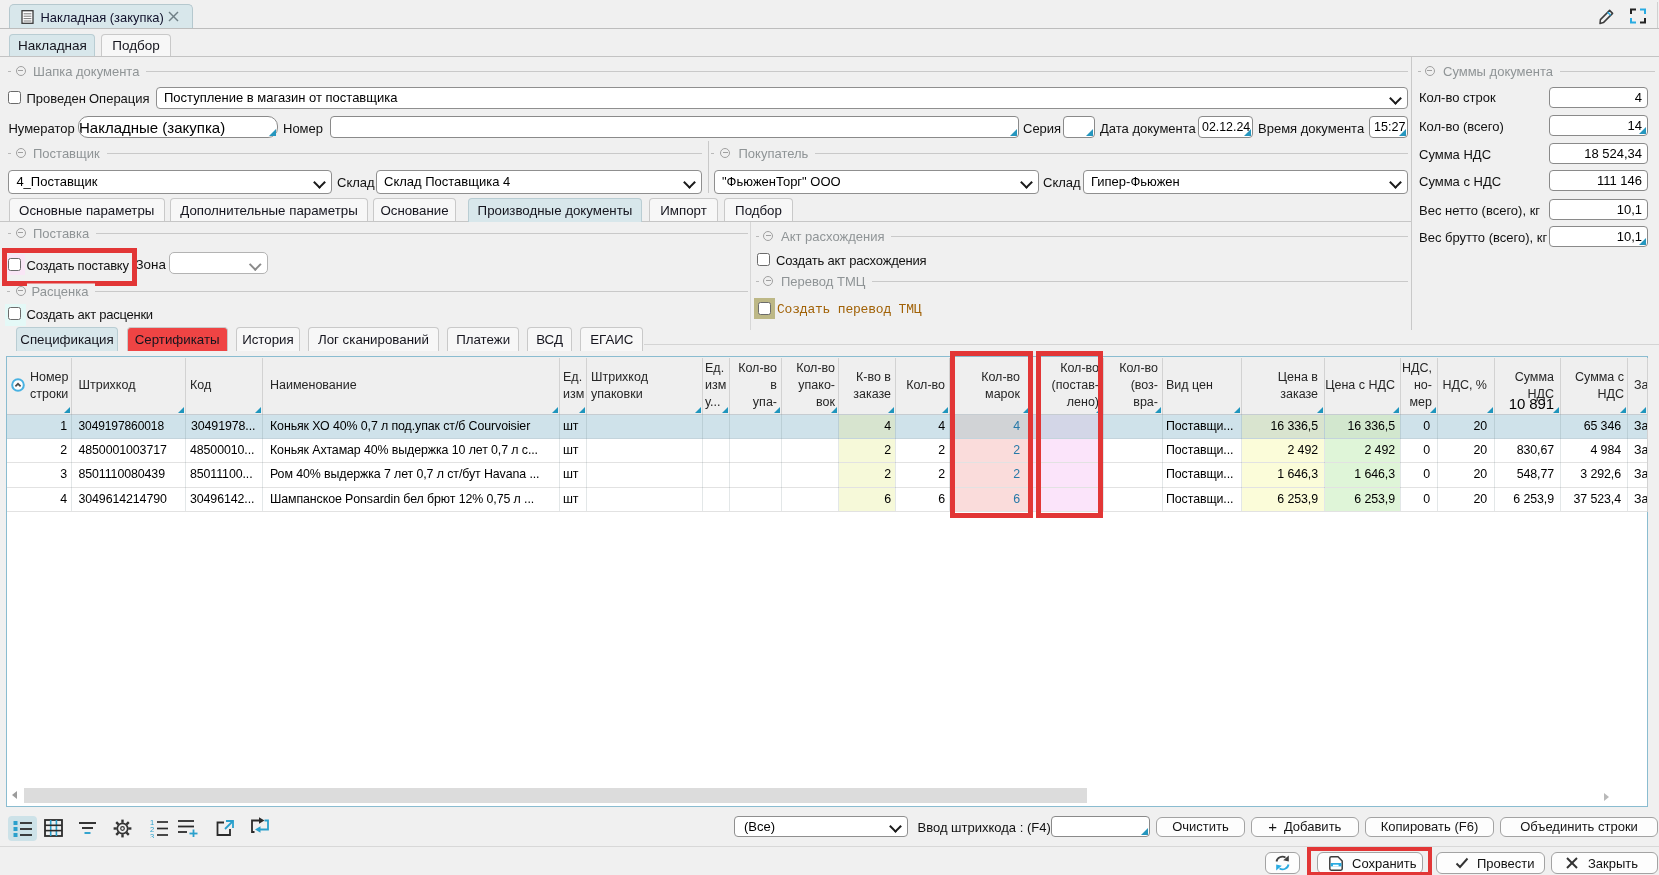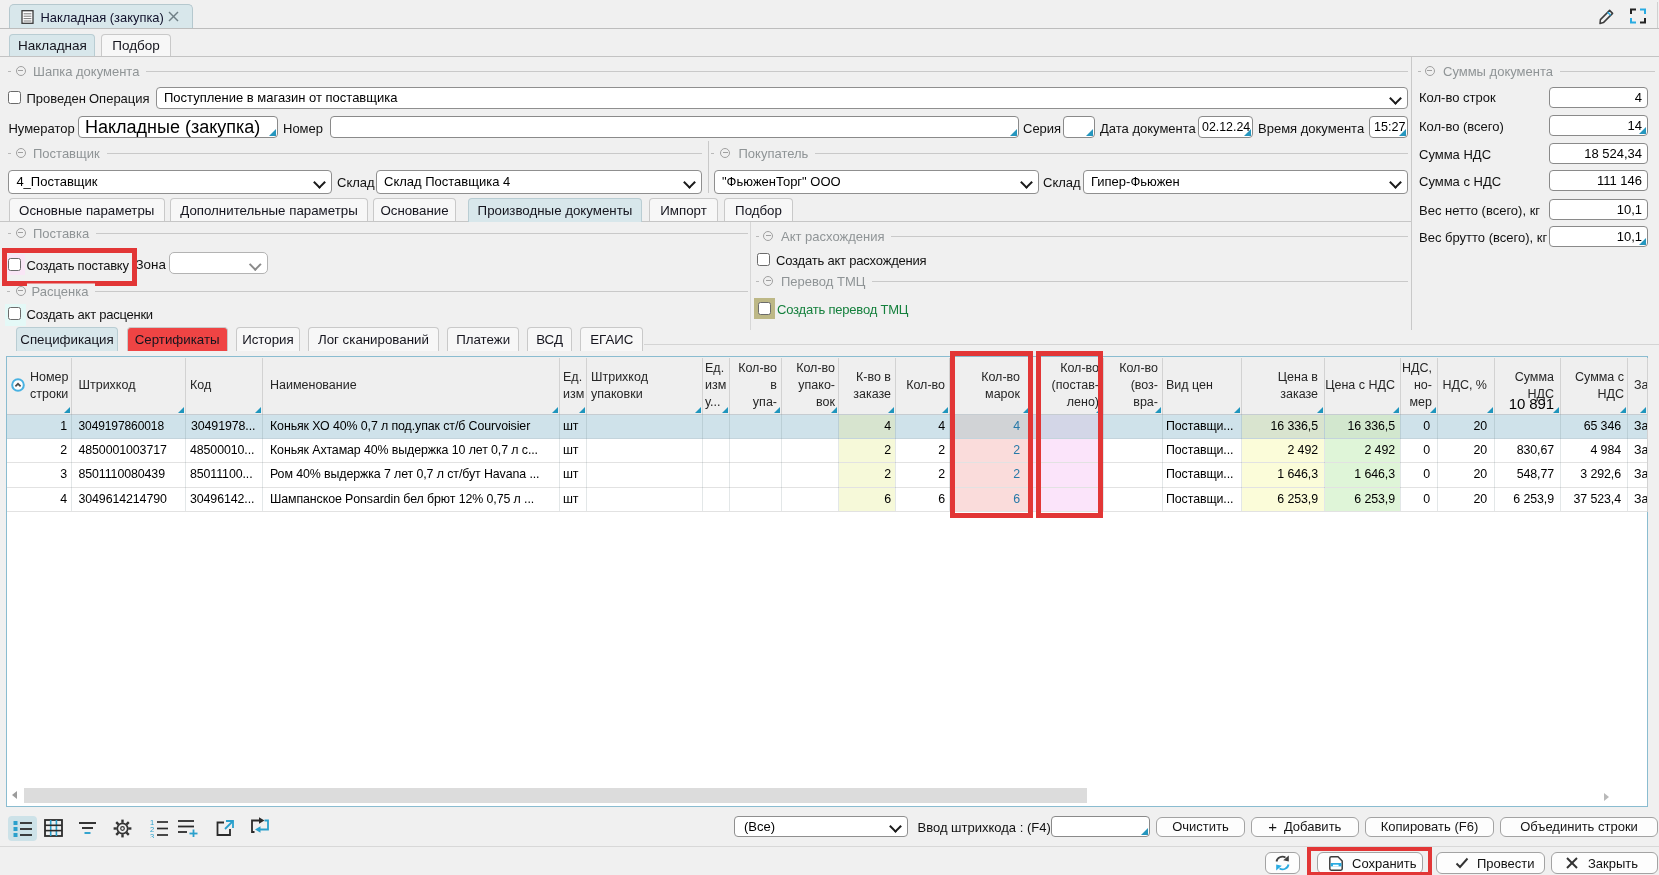--- a/index.html
+++ b/index.html
@@ -40,21 +40,21 @@
       <div style="margin:3.2px auto 0;width:5px;height:1.2px;background:#a0a0a0;"></div>
     </div>
 <div style="position:absolute;left:7.5px;top:90.5px;width:13px;height:13px;background:#fff;border:1.6px solid #6b6b6b;border-radius:2.5px;box-sizing:border-box;"></div>
 <div style="position:absolute;left:26.5px;top:97.5px;transform:translateY(-50%);font-size:13px;color:#111;font-weight:normal;white-space:nowrap;">Проведен</div>
 <div style="position:absolute;left:89px;top:97.5px;transform:translateY(-50%);font-size:13px;color:#111;font-weight:normal;white-space:nowrap;">Операция</div>
 <div style="position:absolute;left:156px;top:87px;width:1252px;height:21.5px;background:#fff;border:1px solid #8f8f8f;border-radius:4px;box-sizing:border-box;display:flex;align-items:center;padding:0 7px;font-size:13px;color:#000;white-space:nowrap;overflow:hidden;">Поступление в магазин от поставщика</div>
 <div style="position:absolute;left:1390px;top:94.0px;width:10px;height:10px;">
       <div style="width:7px;height:7px;border-right:2px solid #1a1a1a;border-bottom:2px solid #1a1a1a;transform:rotate(45deg);margin-left:1px;"></div>
     </div>
 <div style="position:absolute;left:8.4px;top:127.5px;transform:translateY(-50%);font-size:13px;color:#111;font-weight:normal;white-space:nowrap;">Нумератор</div>
-<div style="position:absolute;left:78px;top:116px;width:199.5px;height:22px;background:#fff;border:1px solid #8a8a8a;border-radius:4px;box-sizing:border-box;display:flex;align-items:center;justify-content:flex-start;padding:0 6px;font-size:18px;color:#000;white-space:nowrap;overflow:hidden;">Накладные (закупка)</div>
+<div style="position:absolute;left:78px;top:116px;width:199.5px;height:22px;background:#fff;border:1px solid #8a8a8a;border-radius:10px;box-sizing:border-box;display:flex;align-items:center;justify-content:flex-start;padding:0 0;font-size:15px;color:#000;white-space:nowrap;overflow:hidden;">Накладные (закупка)</div>
 <div style="position:absolute;left:268.5px;top:129px;width:0;height:0;border-left:7px solid transparent;border-bottom:7px solid #2596be;"></div>
 <div style="position:absolute;left:283px;top:127.5px;transform:translateY(-50%);font-size:13px;color:#111;font-weight:normal;white-space:nowrap;">Номер</div>
 <div style="position:absolute;left:330px;top:116px;width:689px;height:22px;background:#fff;border:1px solid #8a8a8a;border-radius:4px;box-sizing:border-box;display:flex;align-items:center;justify-content:flex-start;padding:0 6px;font-size:13px;color:#000;white-space:nowrap;overflow:hidden;"></div>
 <div style="position:absolute;left:1010px;top:129px;width:0;height:0;border-left:7px solid transparent;border-bottom:7px solid #2596be;"></div>
 <div style="position:absolute;left:1023px;top:127.5px;transform:translateY(-50%);font-size:13px;color:#111;font-weight:normal;white-space:nowrap;">Серия</div>
 <div style="position:absolute;left:1063px;top:116px;width:32px;height:22px;background:#fff;border:1px solid #8a8a8a;border-radius:4px;box-sizing:border-box;display:flex;align-items:center;justify-content:flex-start;padding:0 6px;font-size:13px;color:#000;white-space:nowrap;overflow:hidden;"></div>
 <div style="position:absolute;left:1086px;top:129px;width:0;height:0;border-left:7px solid transparent;border-bottom:7px solid #2596be;"></div>
 <div style="position:absolute;left:1100px;top:127.5px;transform:translateY(-50%);font-size:13px;color:#111;font-weight:normal;white-space:nowrap;">Дата документа</div>
 <div style="position:absolute;left:1198px;top:116px;width:55px;height:22px;background:#fff;border:1px solid #8a8a8a;border-radius:4px;box-sizing:border-box;display:flex;align-items:center;justify-content:flex-start;padding:0 3px;font-size:12.4px;color:#000;white-space:nowrap;overflow:hidden;">02.12.24</div>
 <div style="position:absolute;left:1244px;top:129px;width:0;height:0;border-left:7px solid transparent;border-bottom:7px solid #2596be;"></div>
@@ -133,21 +133,21 @@
 <div style="position:absolute;left:757px;top:253px;width:13px;height:13px;background:#fff;border:1.6px solid #6b6b6b;border-radius:2.5px;box-sizing:border-box;"></div>
 <div style="position:absolute;left:776px;top:259.5px;transform:translateY(-50%);font-size:13px;color:#111;font-weight:normal;white-space:nowrap;letter-spacing:-0.2px;">Создать акт расхождения</div>
 <div style="position:absolute;left:755.6px;top:280.5px;width:3px;height:1px;background:#b9b9b9;"></div>
 <div style="position:absolute;left:774px;top:280.5px;width:634px;height:1px;background:#c9c9c9;"></div>
 <div style="position:absolute;left:774px;top:280.5px;transform:translateY(-50%);font-size:13px;color:#8f9496;white-space:nowrap;background:#f0f0f0;padding-left:7px;padding-right:7px;">Перевод ТМЦ</div>
 <div style="position:absolute;left:763px;top:275.5px;width:10px;height:10px;border:1.2px solid #a0a0a0;border-radius:50%;box-sizing:border-box;background:#f0f0f0;">
       <div style="margin:3.2px auto 0;width:5px;height:1.2px;background:#a0a0a0;"></div>
     </div>
 <div style="position:absolute;left:754.3px;top:298.2px;width:20.5px;height:20.5px;background:#bdb886;"></div>
 <div style="position:absolute;left:758px;top:302px;width:13px;height:13px;background:#fff;border:1.6px solid #6b6b6b;border-radius:2.5px;box-sizing:border-box;"></div>
-<div style="position:absolute;left:777px;top:308.5px;transform:translateY(-50%);font-size:13px;color:#15803d;font-weight:normal;white-space:nowrap;letter-spacing:-0.2px;">Создать перевод ТМЦ</div>
+<div style="position:absolute;left:777px;top:308.5px;transform:translateY(-50%);font-size:13px;color:#a16207;font-weight:normal;white-space:nowrap;letter-spacing:-0.2px;font-family:Liberation Mono, monospace;">Создать перевод ТМЦ</div>
 <div style="position:absolute;left:1411px;top:57px;width:1px;height:273px;background:#c9c9c9;"></div>
 <div style="position:absolute;left:1418px;top:70.5px;width:3px;height:1px;background:#b9b9b9;"></div>
 <div style="position:absolute;left:1435.5px;top:70.5px;width:219.5px;height:1px;background:#c9c9c9;"></div>
 <div style="position:absolute;left:1435.5px;top:70.5px;transform:translateY(-50%);font-size:13px;color:#8f9496;white-space:nowrap;background:#f0f0f0;padding-left:7.5px;padding-right:7px;">Суммы документа</div>
 <div style="position:absolute;left:1424.5px;top:65.5px;width:10px;height:10px;border:1.2px solid #a0a0a0;border-radius:50%;box-sizing:border-box;background:#f0f0f0;">
       <div style="margin:3.2px auto 0;width:5px;height:1.2px;background:#a0a0a0;"></div>
     </div>
 <div style="position:absolute;left:1419px;top:97.0px;transform:translateY(-50%);font-size:13px;color:#111;font-weight:normal;white-space:nowrap;">Кол-во строк</div>
 <div style="position:absolute;left:1549px;top:86.5px;width:99px;height:21px;background:#fff;border:1px solid #8a8a8a;border-radius:4px;box-sizing:border-box;display:flex;align-items:center;justify-content:flex-end;padding:0 5px;font-size:13px;color:#000;white-space:nowrap;overflow:hidden;">4</div>
 <div style="position:absolute;left:1419px;top:125.5px;transform:translateY(-50%);font-size:13px;color:#111;font-weight:normal;white-space:nowrap;">Кол-во (всего)</div>

